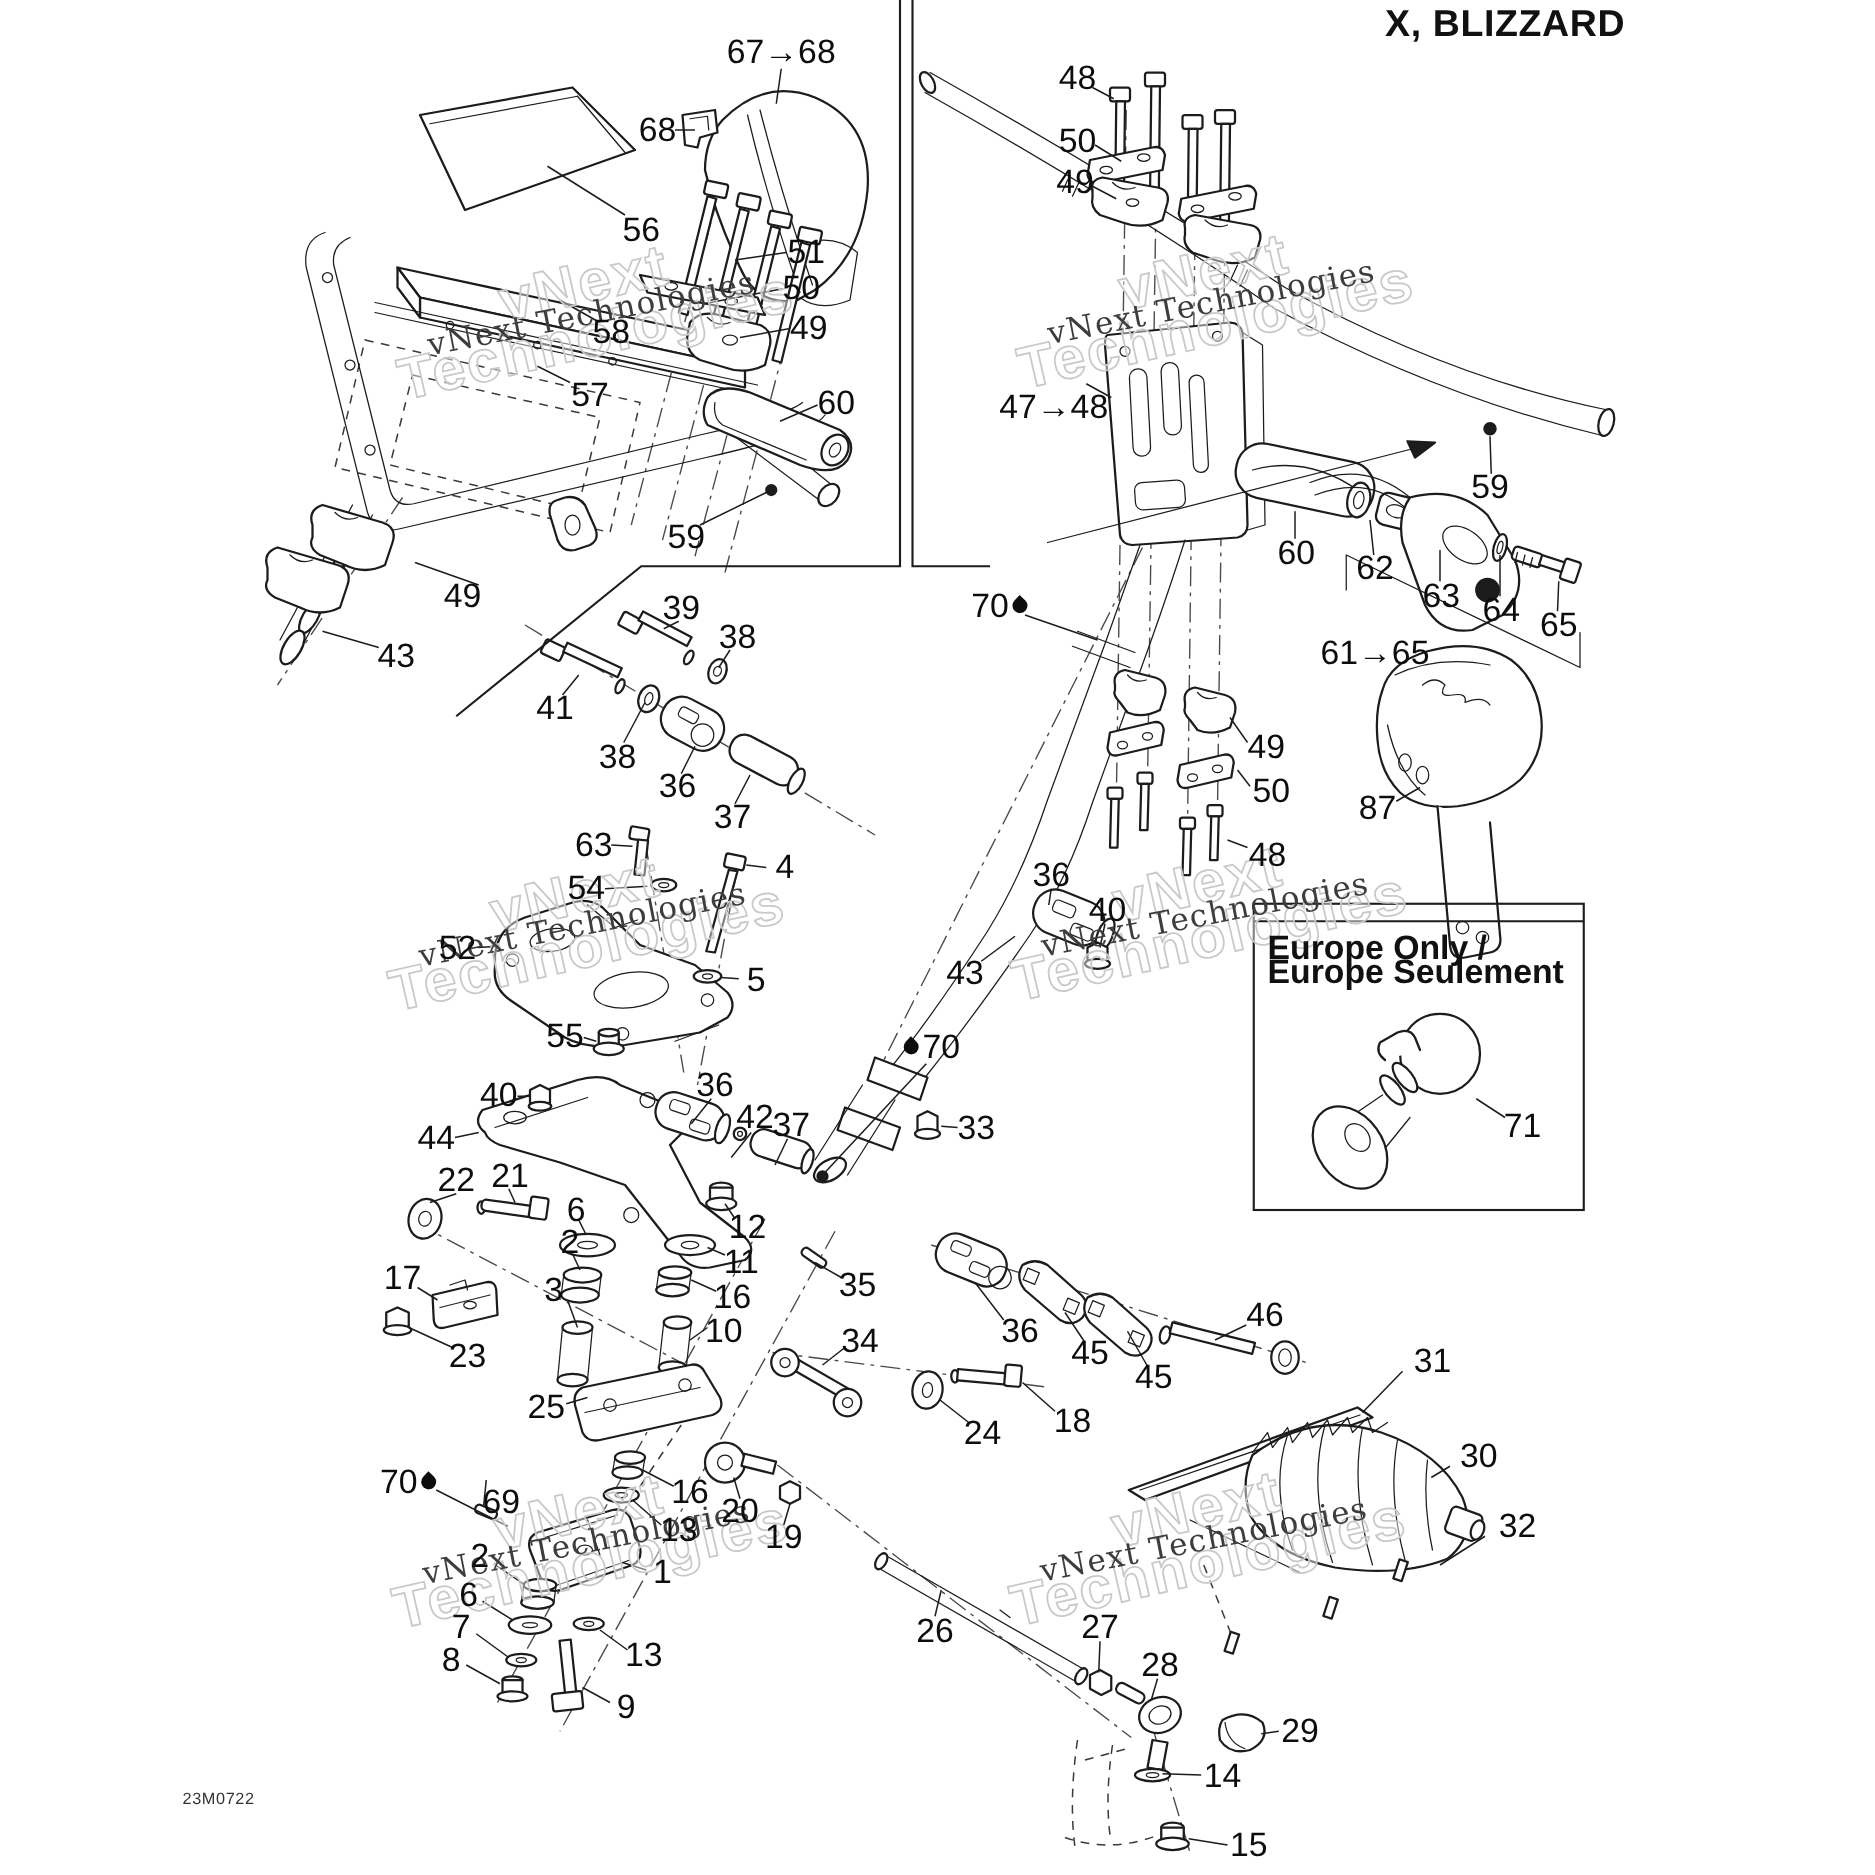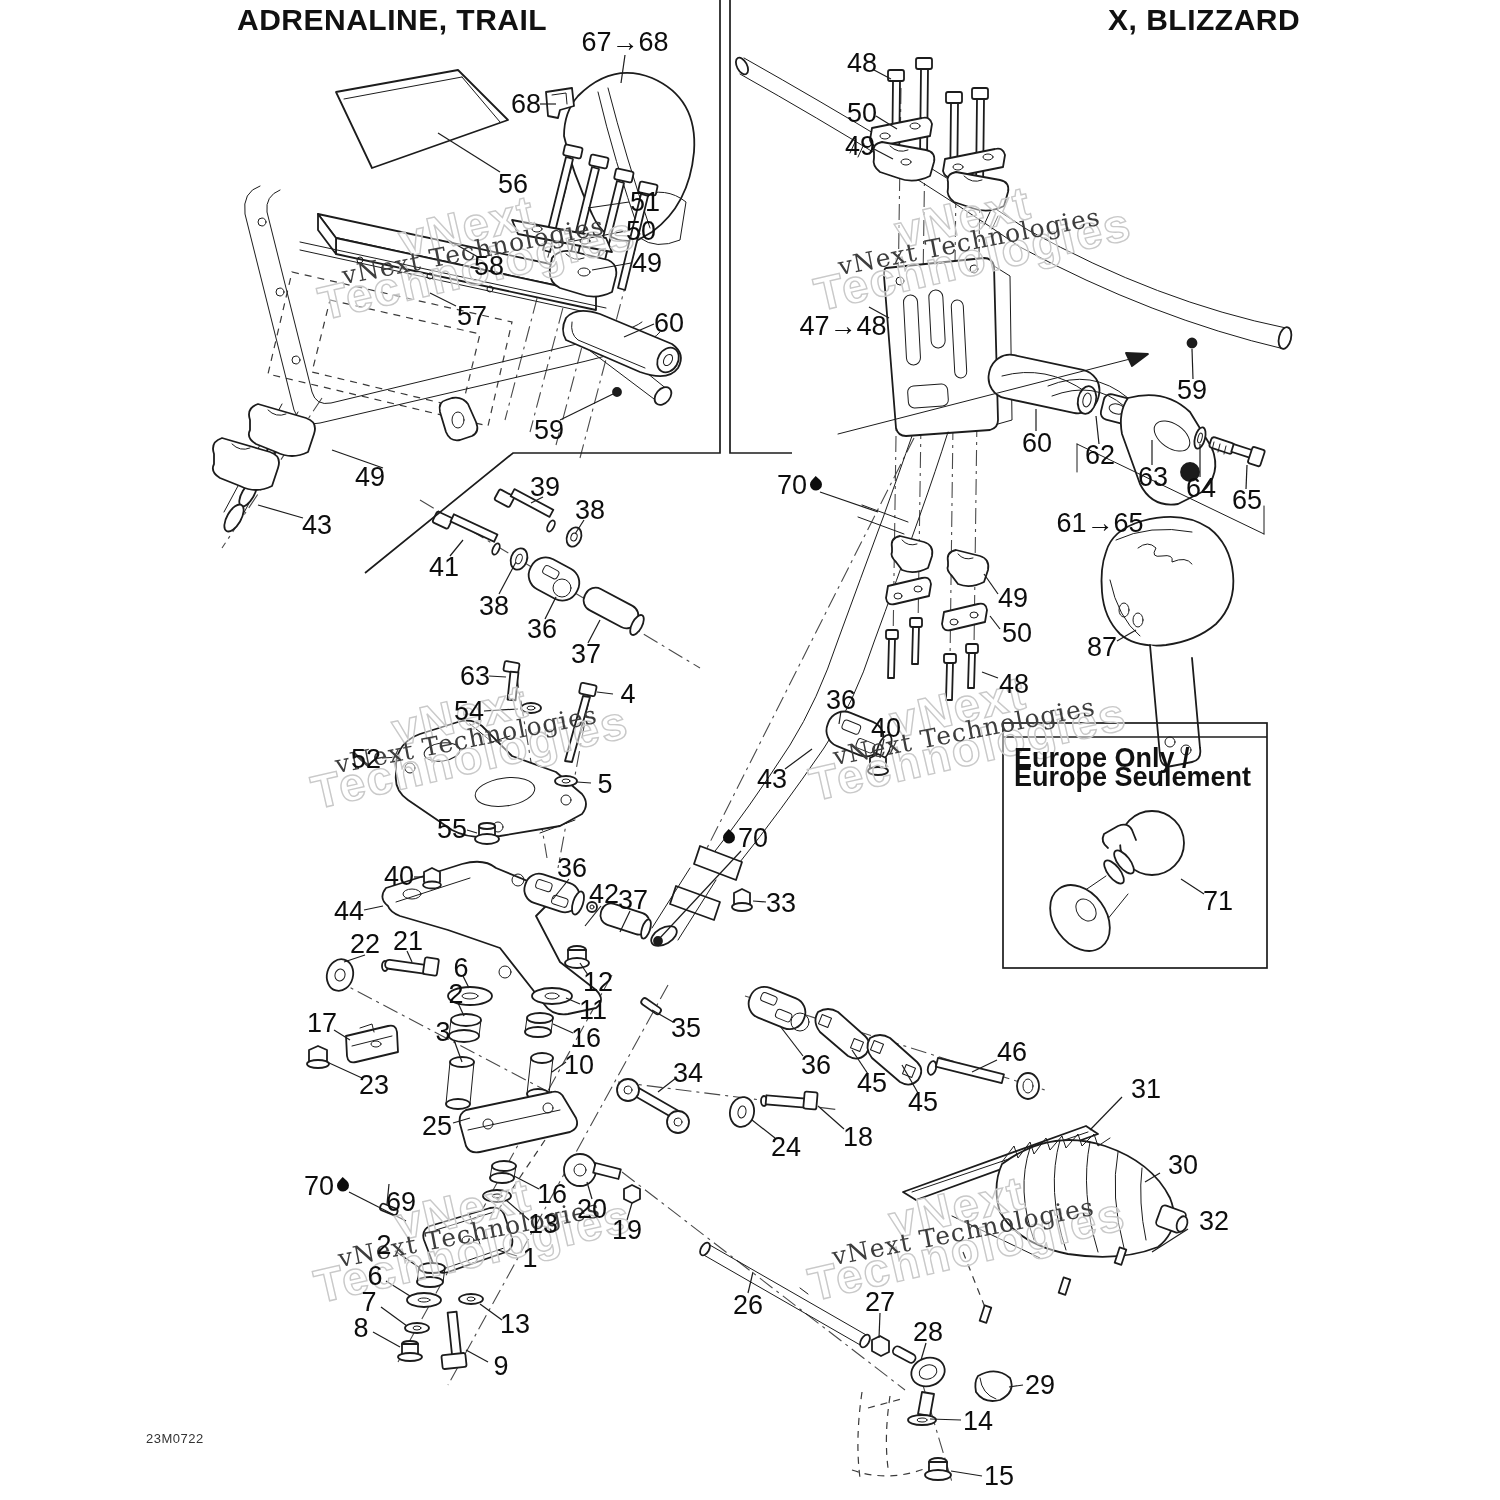--- a/index.html
+++ b/index.html
@@ -609,21 +609,20 @@
 Technologies</div>
         <div class="wm-serif">vNext Technologies</div>
       </div>
       <div class="wm" style="left: 962px; top: 1228px;">
         <div class="wm-big" style="white-space: pre;">vNext
 Technologies</div>
         <div class="wm-serif">vNext Technologies</div>
       </div>
     </div>
 
-<div class="section-title" id="title-left">ADRENALINE, TRAIL</div>
 <div class="section-title" id="title-right">X, BLIZZARD</div>
 <div class="inset-title" id="inset-line1">Europe Only /</div>
 <div class="inset-title" id="inset-line2">Europe Seulement</div>
 <div class="footer-code">23M0722</div>
 
 <div id="callouts">
       <div class="callout" style="left: 625px; top: 42px;"><span>67→68</span></div>
       <div class="callout" style="left: 526px; top: 104px;"><span>68</span></div>
       <div class="callout" style="left: 513px; top: 184px;"><span>56</span></div>
       <div class="callout" style="left: 645px; top: 202px;"><span>51</span></div>

